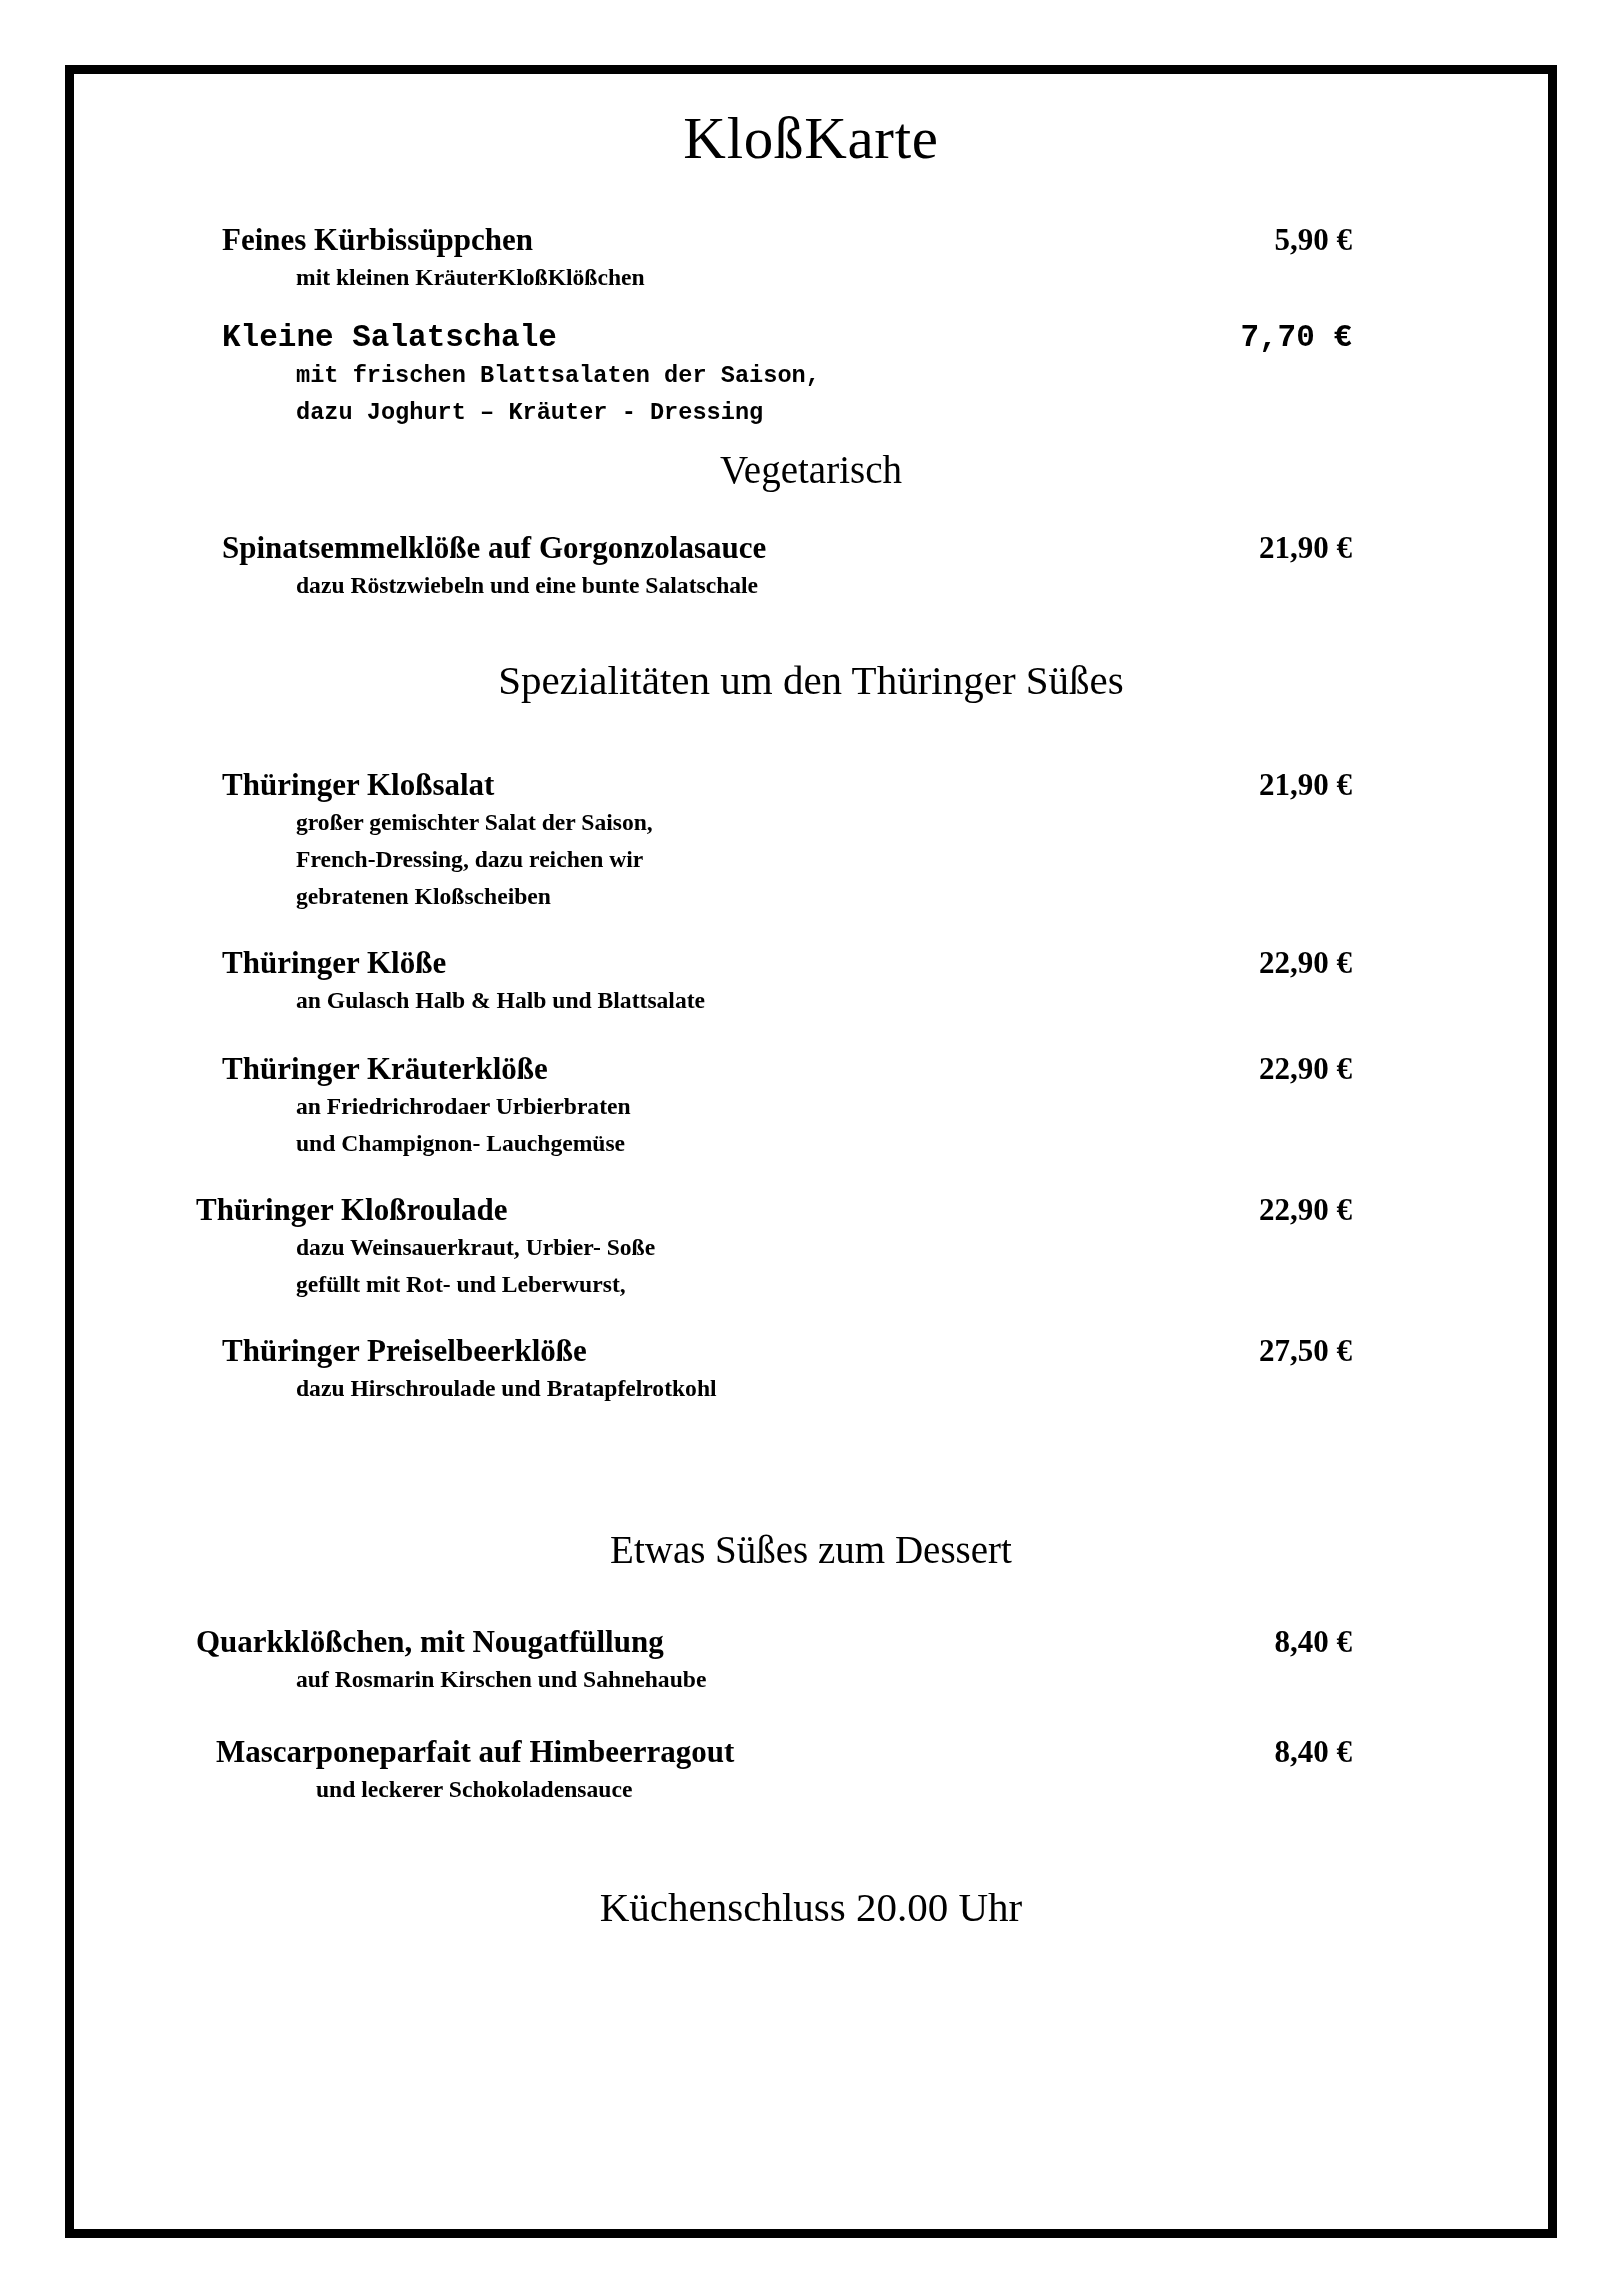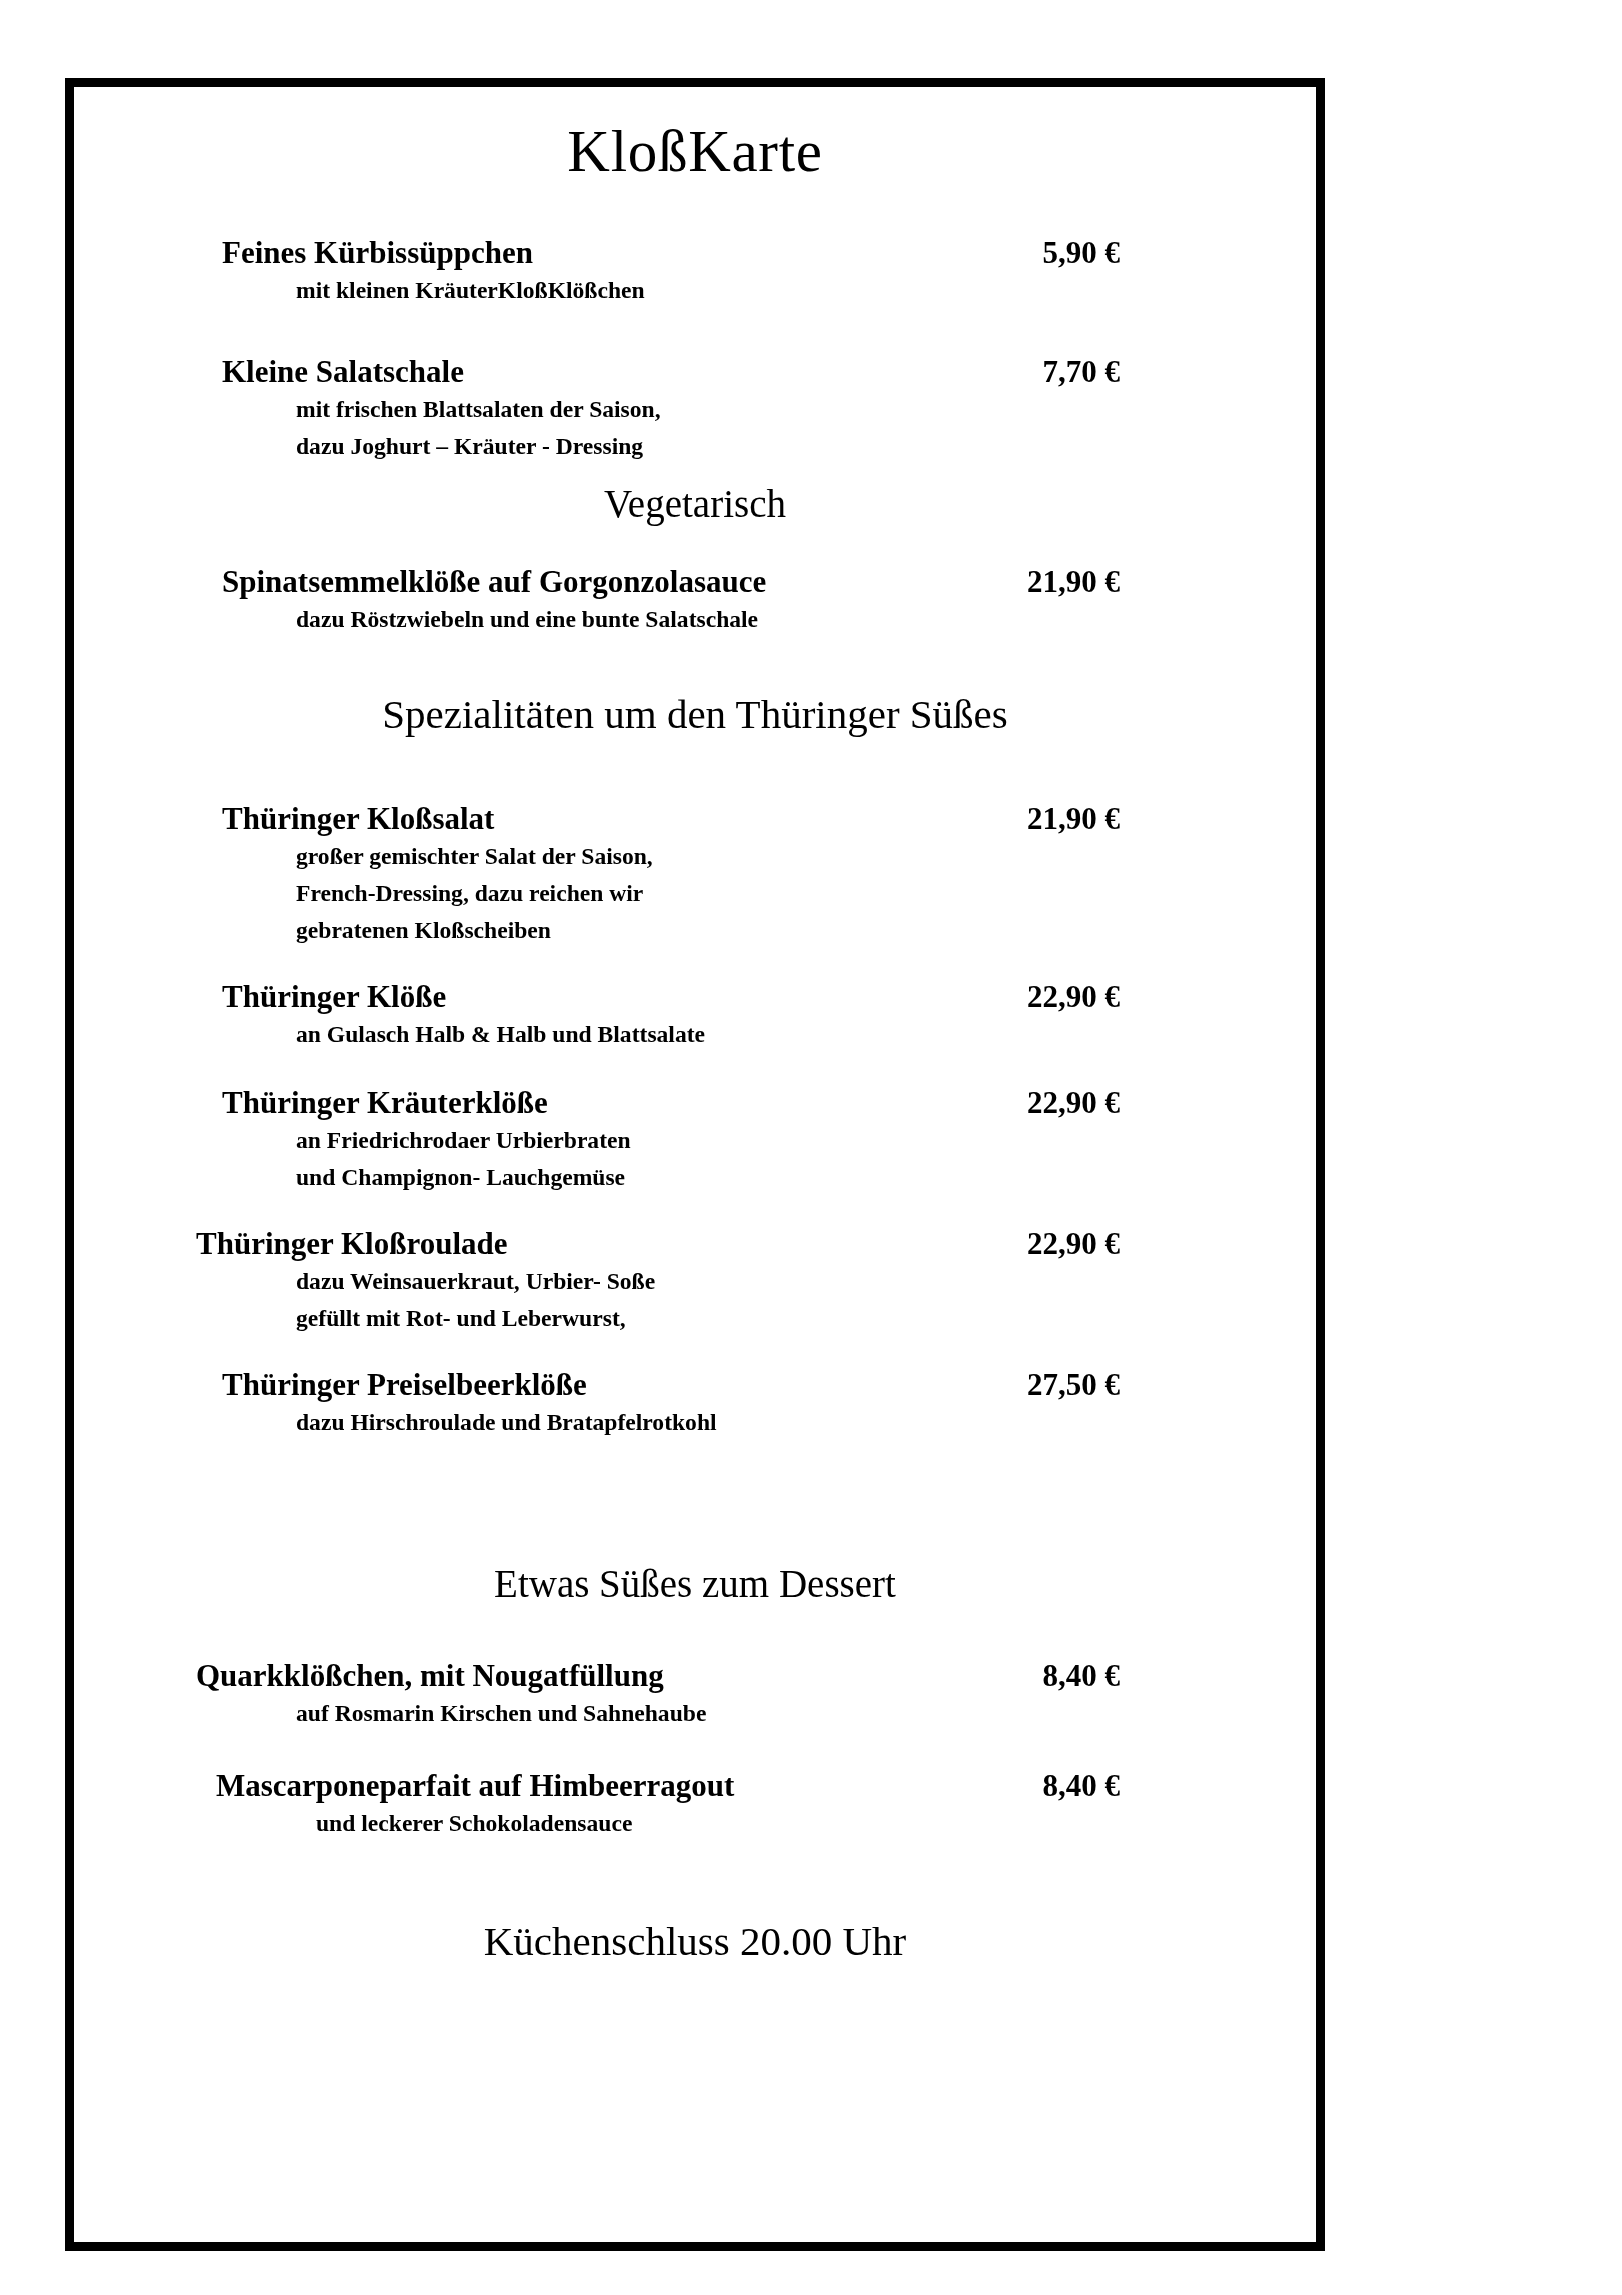--- a/index.html
+++ b/index.html
@@ -10,22 +10,22 @@
     color: #000000;
     position: relative;
     font-family: "Liberation Serif", serif;
     overflow: hidden;
   }
 
   
   .frame {
     position: absolute;
     left: 65px;
-    top: 78px;
-    width: 1260px;
+    top: 65px;
+    width: 1492px;
     height: 2173px;
     border: 9.2px solid #000000;
     box-sizing: border-box;
     overflow: hidden;
   }
 
   .page-title {
     margin: 31px 0 0 0;
     font-size: 59px;
     line-height: 1.15;
@@ -63,21 +63,21 @@
   .desc-line {
     margin-left: 222px;
     font-size: 23.6px;
     line-height: 37px;
     font-weight: 700;
   }
 
   
   .section-0 .section-heading { margin-top: 113px; }
   .section-0 .item-0 { margin-top: 48px; }
-  .section-0 .item-1 { margin-top: 44px; }
+  .section-0 .item-1 { margin-top: 23px; font-family: Liberation Mono, monospace; }
 
   .section-1 .section-heading { margin-top: 16.4px; }
   .section-1 .item-0 { margin-top: 35px; }
 
   .section-2 .section-heading { margin-top: 52px; font-size: 41px; }
   .section-2 .item-0 { margin-top: 61px; }
   .section-2 .item-1 { margin-top: 29px; }
   .section-2 .item-2 { margin-top: 31px; }
   .section-2 .item-3 { margin-top: 29px; }
   .section-2 .item-4 { margin-top: 29px; }

